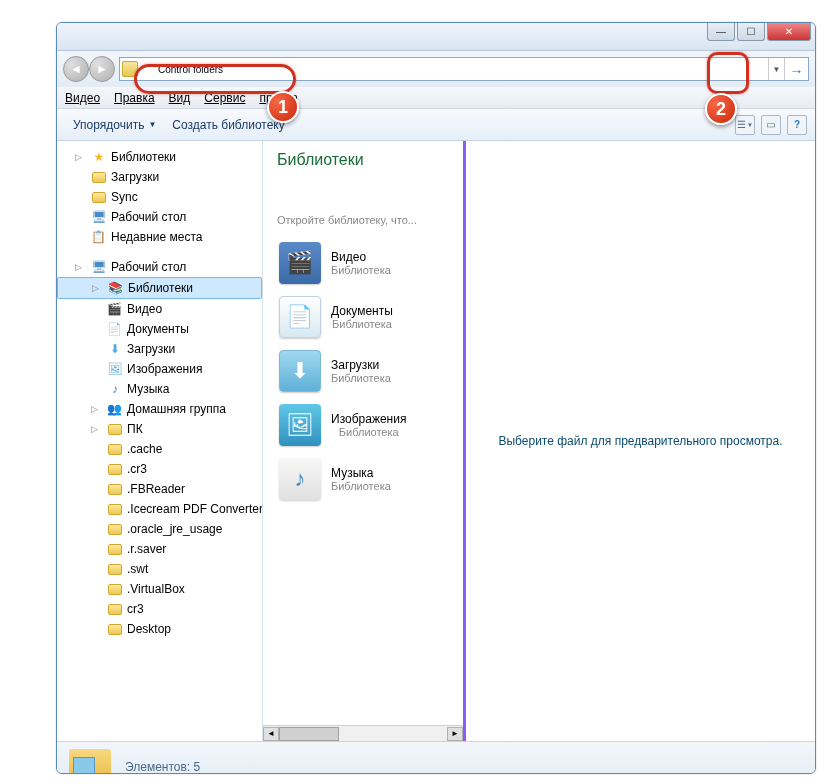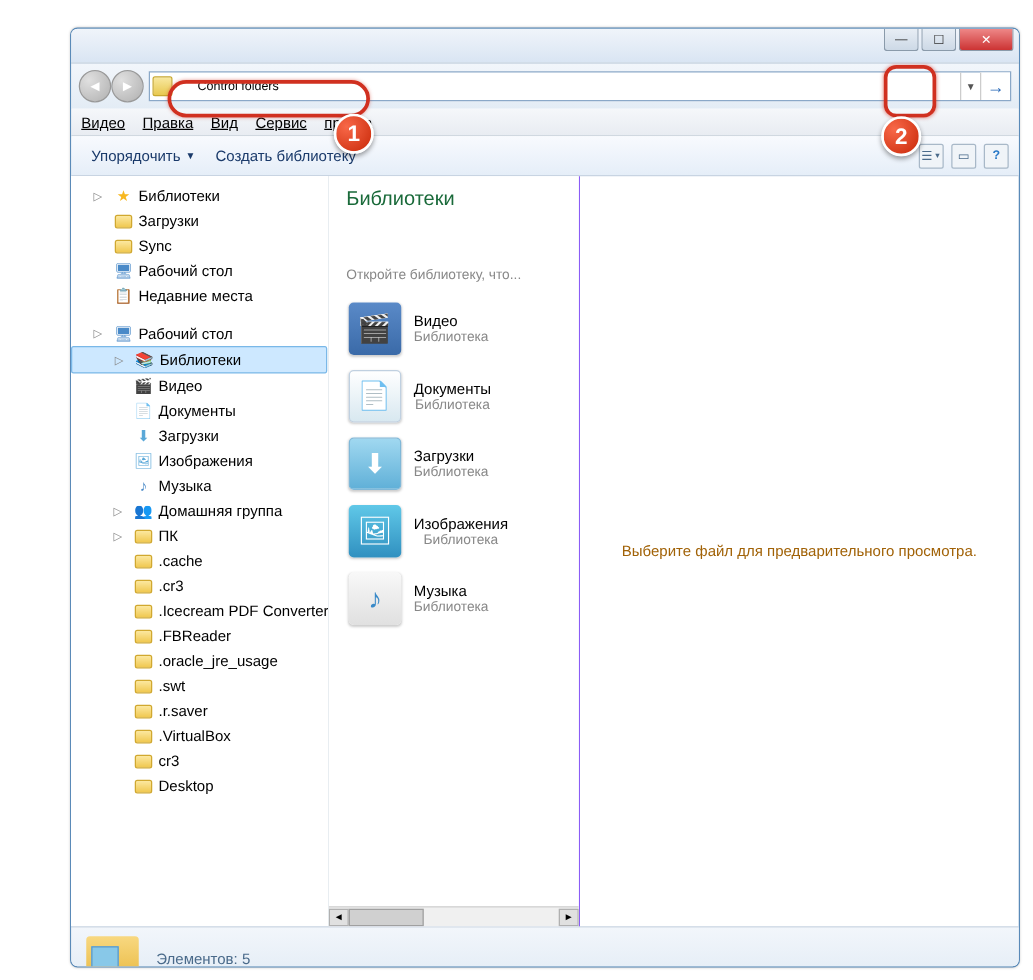--- a/index.html
+++ b/index.html
@@ -49,21 +49,21 @@
 .content .sub { font-size: 11px; color: #888; margin-bottom: 10px; margin-top: 45px; }
 .lib-item { display: flex; align-items: center; gap: 10px; padding: 6px 2px; cursor: pointer; }
 .lib-icon { width: 42px; height: 42px; border-radius: 4px; display: flex; align-items: center; justify-content: center; font-size: 22px; box-shadow: 0 1px 2px rgba(0,0,0,0.2); flex-shrink: 0; }
 .lib-icon.video { background: linear-gradient(#5a8ac8, #3a6aa8); color: #fff; }
 .lib-icon.doc { background: linear-gradient(#fff, #d8e8f0); color: #4a8ac8; border: 1px solid #c0d0e0; }
 .lib-icon.dl { background: linear-gradient(#a0d8f0, #60b0d8); color: #fff; border: 1px solid #80b8d8; }
 .lib-icon.img { background: linear-gradient(#60c8e8, #3090c0); color: #fff; }
 .lib-icon.music { background: linear-gradient(#f8f8f8, #e0e0e0); color: #3a8ac8; }
 .lib-text .name { font-size: 12px; color: #000; }
 .lib-text .type { font-size: 11px; color: #888; text-align: center; }
-.preview { flex: 1; border-left: 1px solid #8b5cf6; display: flex; align-items: center; justify-content: center; color: #a16207; font-size: 12px; padding: 10px; text-align: center; }
+.preview { flex: 1; border-left: 3px solid #8b5cf6; display: flex; align-items: center; justify-content: center; color: #0c4a6e; font-size: 12px; padding: 10px; text-align: center; }
 .statusbar { height: 50px; background: linear-gradient(#f2f6fb, #e0eaf4); border-top: 1px solid #c8d4e2; display: flex; align-items: center; padding: 4px 12px; gap: 14px; }
 .status-icon { width: 42px; height: 36px; background: linear-gradient(#f8d880, #e8b840); border-radius: 3px; position: relative; }
 .status-icon::after { content: ""; position: absolute; left: 4px; top: 8px; width: 20px; height: 16px; background: #88c8e8; border: 1px solid #5a98c8; }
 .status-text { color: #4a6a8a; font-size: 12px; }
 .callout1 { position: absolute; left: 77px; top: 41px; width: 162px; height: 30px; border: 3px solid #d03020; border-radius: 16px; pointer-events: none; box-shadow: 0 0 3px rgba(208,48,32,0.5); z-index: 10; }
 .callout2 { position: absolute; left: 650px; top: 29px; width: 42px; height: 42px; border: 3px solid #d03020; border-radius: 10px; pointer-events: none; box-shadow: 0 0 3px rgba(208,48,32,0.5); z-index: 10; }
 .badge { position: absolute; width: 32px; height: 32px; border-radius: 50%; background: radial-gradient(circle at 30% 30%, #f86848, #c82808); border: 2px solid #fff; box-shadow: 0 2px 4px rgba(0,0,0,0.4); color: #fff; font-size: 18px; font-weight: bold; display: flex; align-items: center; justify-content: center; z-index: 11; }
 .badge1 { left: 210px; top: 68px; }
 .badge2 { left: 648px; top: 70px; }
 .hscroll { position: absolute; bottom: 0; left: 0; right: 0; height: 16px; background: #f0f0f0; border-top: 1px solid #d0d0d0; display: flex; align-items: center; }
@@ -197,45 +197,45 @@
       <div class="tree-item lvl3">
           <span class="ticon-s">
             <span class="folder-i"></span>
           </span>
           <span>.cr3</span>
         </div>
       <div class="tree-item lvl3">
           <span class="ticon-s">
             <span class="folder-i"></span>
           </span>
+          <span>.FBReader</span>
+        </div>
+      <div class="tree-item lvl3">
+          <span class="ticon-s">
+            <span class="folder-i"></span>
+          </span>
           <span>.Icecream PDF Converter</span>
         </div>
       <div class="tree-item lvl3">
           <span class="ticon-s">
             <span class="folder-i"></span>
           </span>
-          <span>.FBReader</span>
-        </div>
-      <div class="tree-item lvl3">
-          <span class="ticon-s">
-            <span class="folder-i"></span>
-          </span>
           <span>.oracle_jre_usage</span>
         </div>
       <div class="tree-item lvl3">
           <span class="ticon-s">
             <span class="folder-i"></span>
           </span>
+          <span>.r.saver</span>
+        </div>
+      <div class="tree-item lvl3">
+          <span class="ticon-s">
+            <span class="folder-i"></span>
+          </span>
           <span>.swt</span>
-        </div>
-      <div class="tree-item lvl3">
-          <span class="ticon-s">
-            <span class="folder-i"></span>
-          </span>
-          <span>.r.saver</span>
         </div>
       <div class="tree-item lvl3">
           <span class="ticon-s">
             <span class="folder-i"></span>
           </span>
           <span>.VirtualBox</span>
         </div>
       <div class="tree-item lvl3">
           <span class="ticon-s">
             <span class="folder-i"></span>

